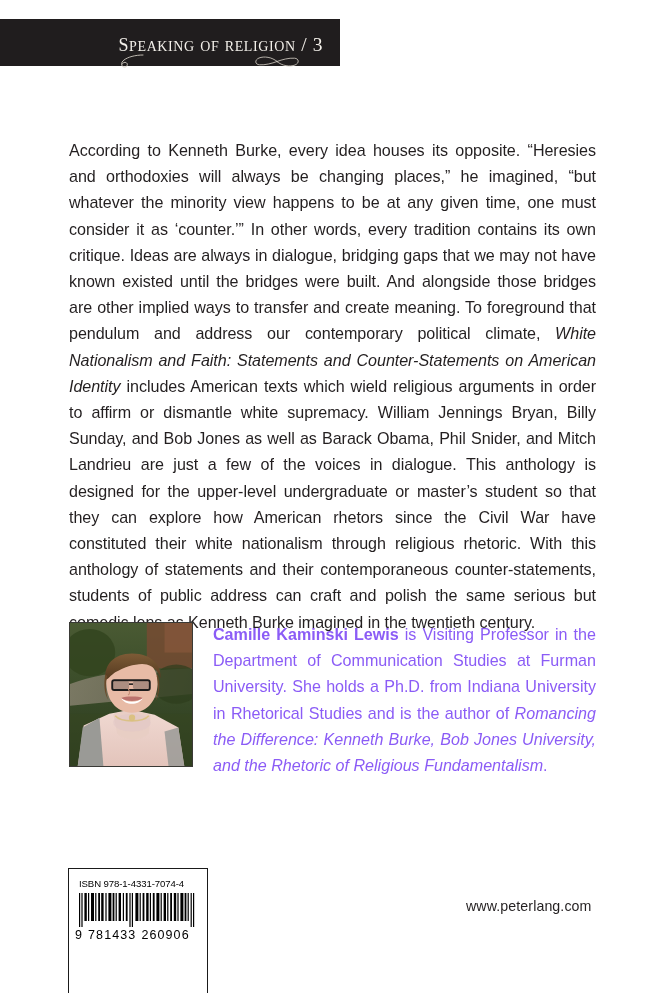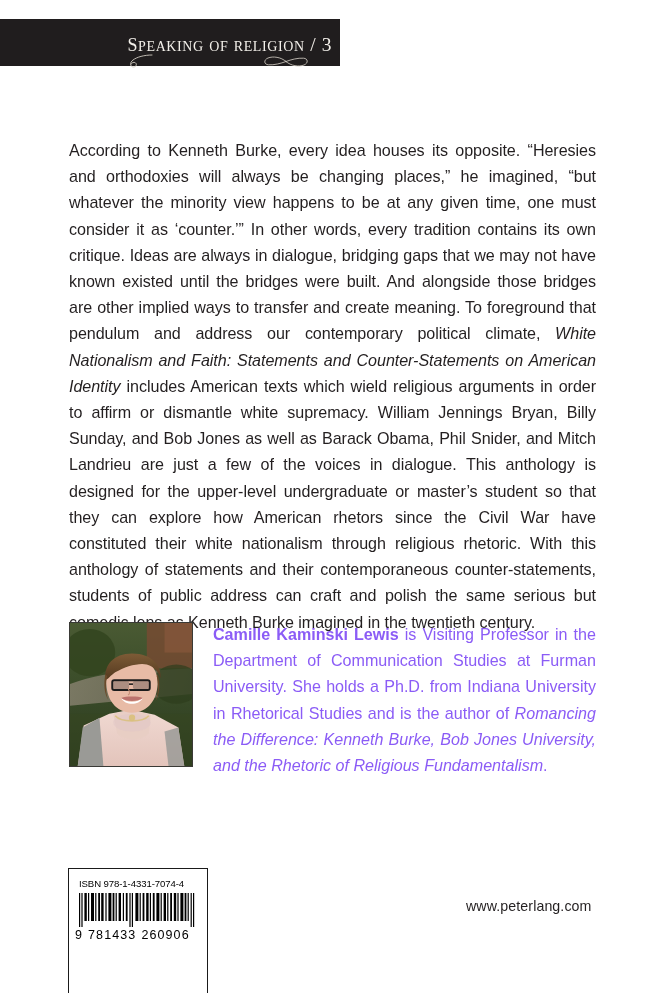--- a/index.html
+++ b/index.html
@@ -21,21 +21,21 @@
     position: absolute;
     left: 0;
     top: 19px;
     width: 340px;
     height: 47px;
     background: #201d1e;
     display: flex;
     align-items: center;
     justify-content: flex-end;
     box-sizing: border-box;
-    padding-right: 8px;
+    padding-right: 17px;
   }
   .series-banner-inner {
     display: flex;
     align-items: baseline;
     position: relative;
   }
   .series-title {
     font-family: "Liberation Serif", serif;
     font-size: 19.5px;
     letter-spacing: 0.6px;

